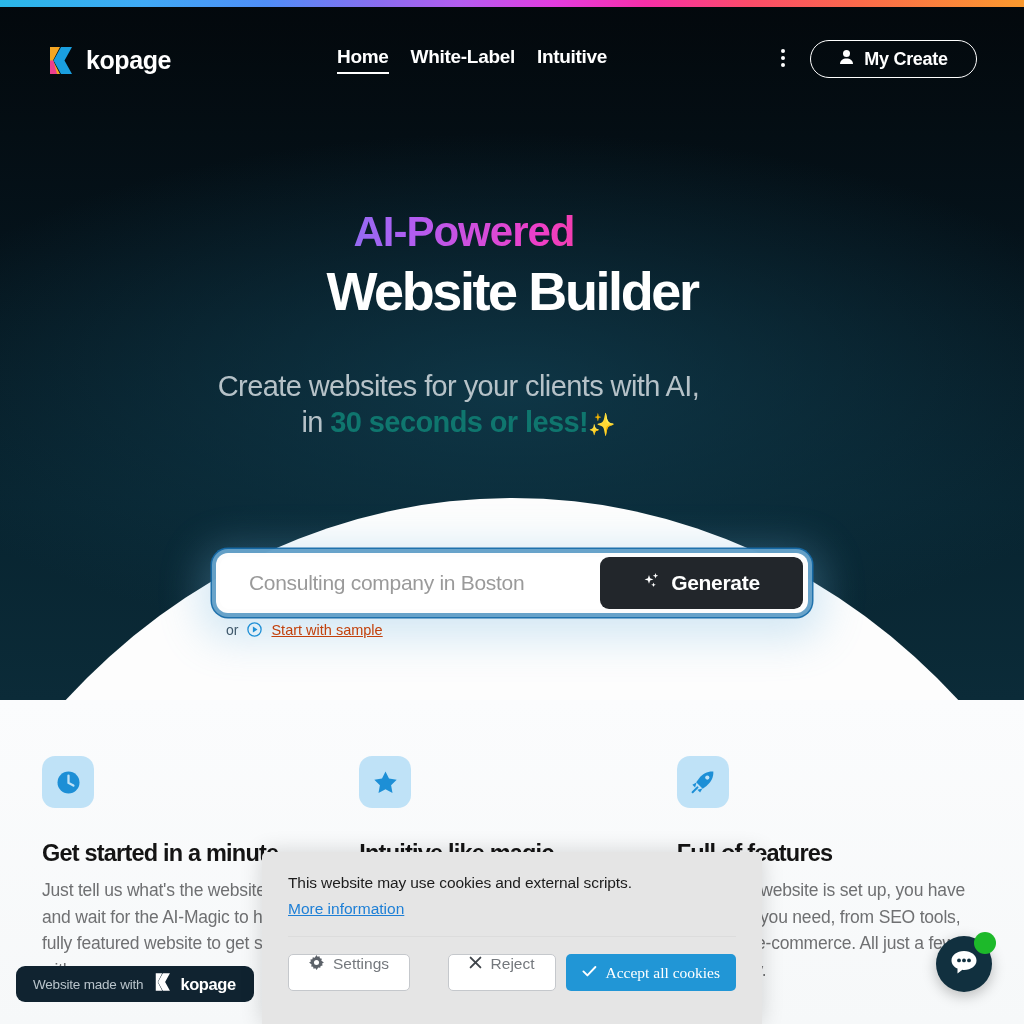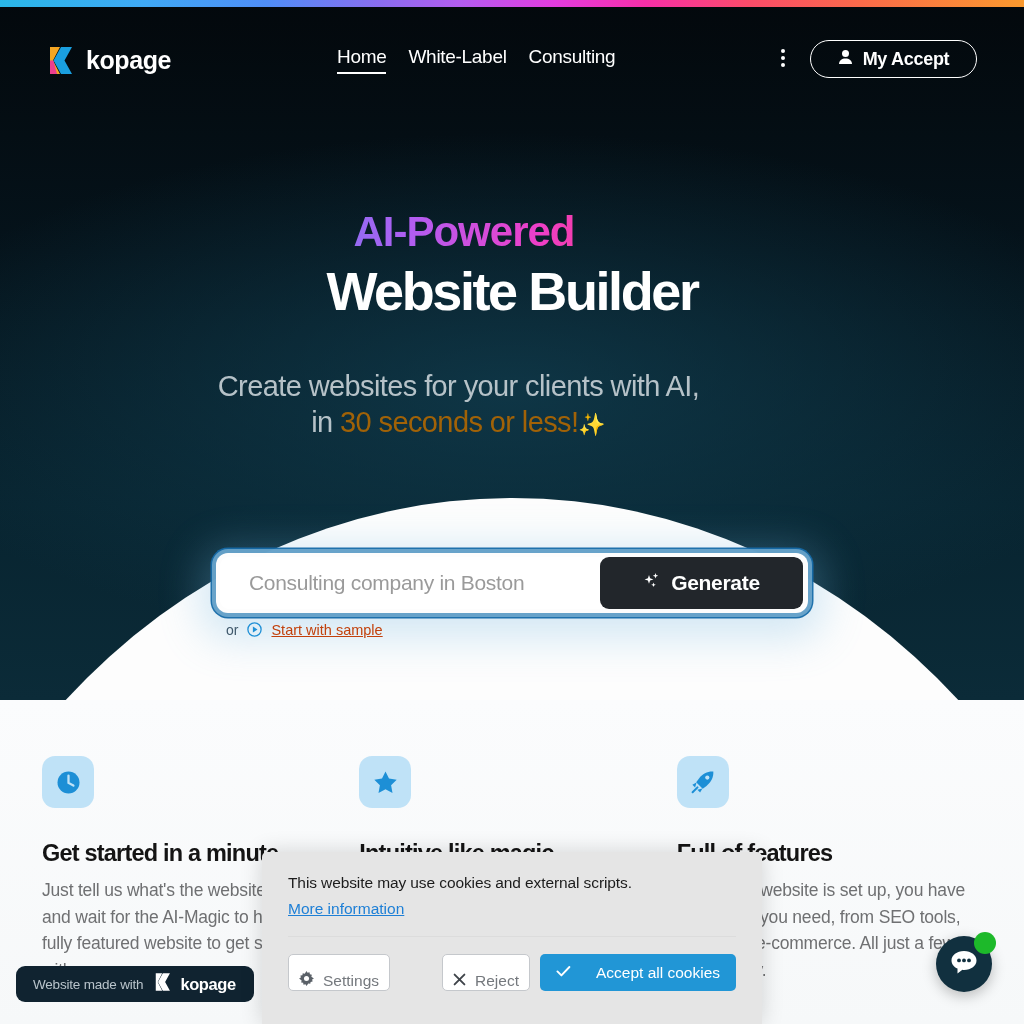--- a/index.html
+++ b/index.html
@@ -54,21 +54,21 @@
   }
   .logo { position: absolute; left: 48px; top: 38px; display:flex; align-items:center; gap:10px; }
   .logo-mark { width: 28px; height: 31px; position: relative; }
   .logo-word {
     color: #fff; font-size: 25px; font-weight: 700; letter-spacing: -0.4px;
     font-family: "Liberation Sans", sans-serif;
   }
 
   .nav-links { position: absolute; left: 337px; top: 39px; display: flex; gap: 22px; align-items: baseline; }
   .nav-link {
-    color: #ffffff; font-size: 19px; font-weight: 400; letter-spacing: -0.3px;
+    color: #ffffff; font-size: 19px; font-weight: 700; letter-spacing: -0.3px;
     text-decoration: none; padding-bottom: 4px; cursor: pointer;
   }
   .nav-link.active { border-bottom: 2.5px solid #ffffff; }
 
   .nav-dots { position: absolute; left: 776px; top: 42px; width: 14px; height: 20px; cursor: pointer; }
   .nav-dots i { display:block; width: 4px; height: 4px; border-radius: 50%; background: #fff; margin: 0 auto 3px; }
 
   .account-btn {
     position: absolute; left: 810px; top: 33px; width: 167px; height: 38px;
     border: 1.6px solid #ffffff; border-radius: 22px;
@@ -88,21 +88,21 @@
   .hero-title {
     position: absolute; top: 262px; left: 0; width: 1024px; text-align: center;
     color: #ffffff; font-size: 54px; font-weight: 700; letter-spacing: -2.4px; z-index: 12;
     line-height: 1.08;
   }
   .hero-sub {
     position: absolute; top: 368px; left: 0; width: 917px; text-align: center;
     color: #b6c2c8; font-size: 29px; font-weight: 400; letter-spacing: -0.6px;
     line-height: 1.25; z-index: 12;
   }
-  .hero-sub .strong { color: #a16207; font-weight: 400; }
+  .hero-sub .strong { color: #0f766e; font-weight: 700; }
   .sparkle { font-size: 22px; letter-spacing: 0; }
 
   
   .search-wrap {
     position: absolute; top: 553px; left: 216px; width: 592px; height: 60px; z-index: 20;
     border-radius: 12px;
     background: #fdfdfd;
     box-shadow:
       0 0 0 4px rgba(164,204,228,.55),
       0 0 0 5.5px rgba(21,106,168,.95),
@@ -162,30 +162,30 @@
     z-index: 60; padding: 22px 26px 0 26px;
   }
   .cookie-text { font-size: 15.5px; color: #1c1c1c; letter-spacing: -0.1px; }
   .cookie-more {
     display: inline-block; margin-top: 8px; font-size: 15.5px; color: #1d7fd6;
     text-decoration: underline; cursor: pointer;
   }
   .cookie-divider { margin-top: 18px; height: 1px; background: #dcdcdc; }
   .cookie-actions { margin-top: 17px; display: flex; align-items: center; }
   .btn-outline {
-    height: 37px; padding: 0 10px; border: 1px solid #c5c8cc; border-radius: 5px;
+    height: 37px; padding: 0 20px; border: 1px solid #c5c8cc; border-radius: 5px;
     background: #fff; color: #74787d; font-size: 15.5px; cursor: pointer;
-    display: inline-flex; align-items: flex-end; gap: 9px;
+    display: inline-flex; align-items: flex-start; gap: 9px;
     font-family: "Liberation Sans", sans-serif;
   }
   .btn-accept {
     height: 37px; padding: 0 16px; border: none; border-radius: 5px;
     background: #2196d6; color: #fff; font-size: 15.5px; cursor: pointer;
-    display: inline-flex; align-items: center; gap: 25px; margin-left: 10px;
-    font-family: Liberation Sans, sans-serif;
+    display: inline-flex; align-items: center; gap: 9px; margin-left: 10px;
+    font-family: Liberation Serif, serif;
   }
   .cookie-spacer { flex: 1; }
 
   
   .madewith {
     position: absolute; left: 16px; top: 966px; height: 36px; width: 238px;
     background: #102330; border-radius: 9px; z-index: 55;
     display: flex; align-items: center; gap: 11px; padding: 0 17px;
   }
   .madewith-label { color: #b9c4cb; font-size: 13.5px; letter-spacing: -0.2px; }
@@ -224,37 +224,37 @@
           <path d="M2 15.5 L5.5 15.5 L9 29 L2 29 Z" fill="#ec3f8f"></path>
           <path d="M13 2 L24 2 L16.5 15.5 L24 29 L13 29 L5.5 15.5 Z" fill="#1a9fe0"></path>
         </svg>
       </span>
       <span class="logo-word">kopage</span>
     </div>
 
     <div class="nav-links">
       <a class="nav-link active">Home</a>
       <a class="nav-link">White-Label</a>
-      <a class="nav-link">Consulting</a>
+      <a class="nav-link">Intuitive</a>
     </div>
 
     <div class="nav-dots">
       <i></i>
         <i></i>
         <i></i>
     </div>
 
     <div class="account-btn">
       <span>
         <svg width="15" height="16" viewBox="0 0 15 16">
           <circle cx="7.5" cy="4.6" r="3.5" fill="#fff"></circle>
           <path d="M1 15c0-3.6 2.9-5.6 6.5-5.6S14 11.4 14 15z" fill="#fff"></path>
         </svg>
       </span>
-      <span>My Accept</span>
+      <span>My Create</span>
     </div>
   </div>
 
   <div class="hero-eyebrow">AI-Powered</div>
   <div class="hero-title">Website Builder</div>
   <div class="hero-sub">
     <span>Create websites for your clients with AI,</span><br>
     <span>in </span><span class="strong">30 seconds or less!</span><span class="sparkle">✨</span>
   </div>
 

